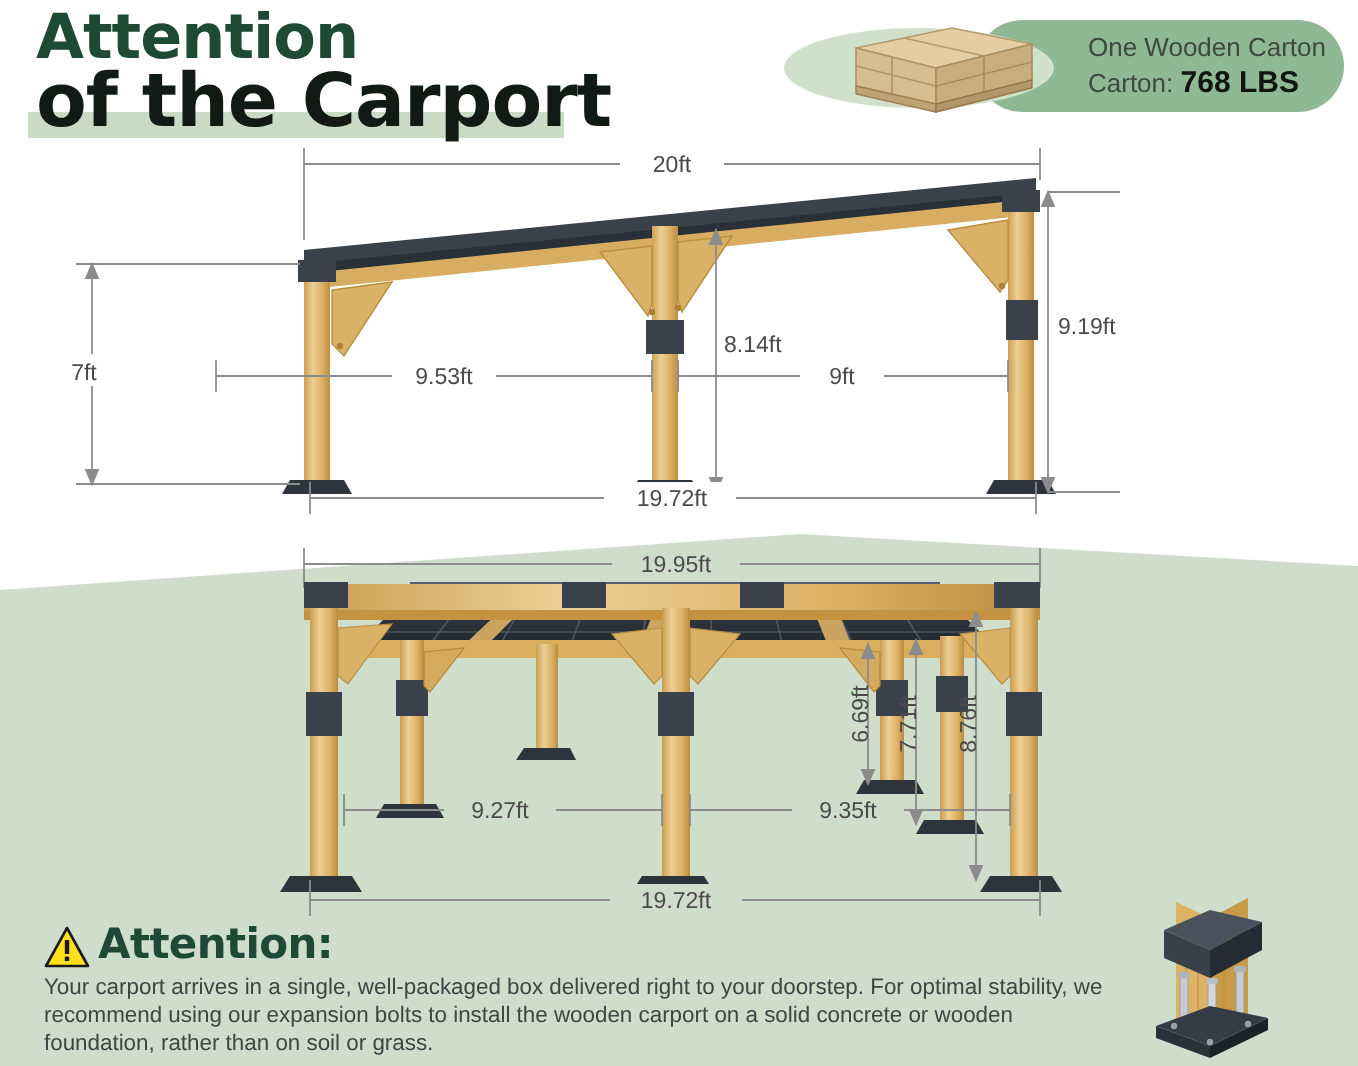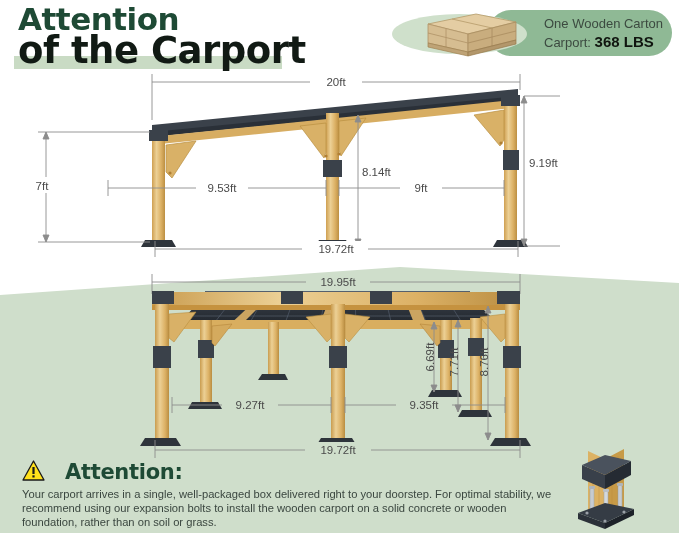--- a/index.html
+++ b/index.html
@@ -43,21 +43,21 @@
     position:absolute;left:2px;top:6px;width:135px;height:40px;
     background:#cfe0cb;border-radius:50%;
   }
   .badge-text{position:absolute;left:115px;top:7px;color:#2f3a33;margin-left:39px;}
   .badge-l1{font-size:13px;line-height:17px;color:#3c4a40;}
   .badge-l2{font-size:13px;line-height:19px;color:#3c4a40;}
   .badge-l2 b{font-size:15px;color:#10150f;}
 
   
   .attention{position:absolute;left:22px;top:460px;width:540px;}
-  .att-head{display:flex;align-items:flex-start;gap:20px;height:24px;}
+  .att-head{display:flex;align-items:flex-end;gap:4px;height:24px;}
   .att-title{
     font-size:21px;font-weight:bold;color:#1e4a35;
     font-family:"DejaVu Sans", sans-serif;letter-spacing:-0.3px;
   }
   .att-body{
     margin-top:3px;font-size:11.2px;line-height:14.2px;color:#3b4740;
     width:540px;
   }
 
   
@@ -102,22 +102,22 @@
       <line x1="94" y1="16" x2="94" y2="34" stroke="#a88c5f" stroke-width="0.8"></line>
 
       <line x1="54" y1="7" x2="94" y2="16" stroke="#b59a6a" stroke-width="0.8"></line>
 
       <polygon points="30,31 70,40 70,44 30,35" fill="#bfa376" stroke="#a08252" stroke-width="0.7"></polygon>
       <polygon points="70,40 118,28 118,32 70,44" fill="#b3976b" stroke="#96794b" stroke-width="0.7"></polygon>
     </svg>
     <div class="badge-text">
       <div class="badge-l1">One Wooden Carton</div>
       <div class="badge-l2">
-        <span>Carport:</span>
-        <b>368 LBS</b>
+        <span>Carton:</span>
+        <b>768 LBS</b>
       </div>
     </div>
   </div>
 
   <svg style="position:absolute;left:0;top:60px;" width="679" height="205" viewBox="0 0 679 205">
     <defs>
       <linearGradient id="wv" x1="0" y1="0" x2="1" y2="0">
         <stop offset="0%" stop-color="#cfa052"></stop>
         <stop offset="35%" stop-color="#ecd095"></stop>
         <stop offset="70%" stop-color="#dcb165"></stop>

